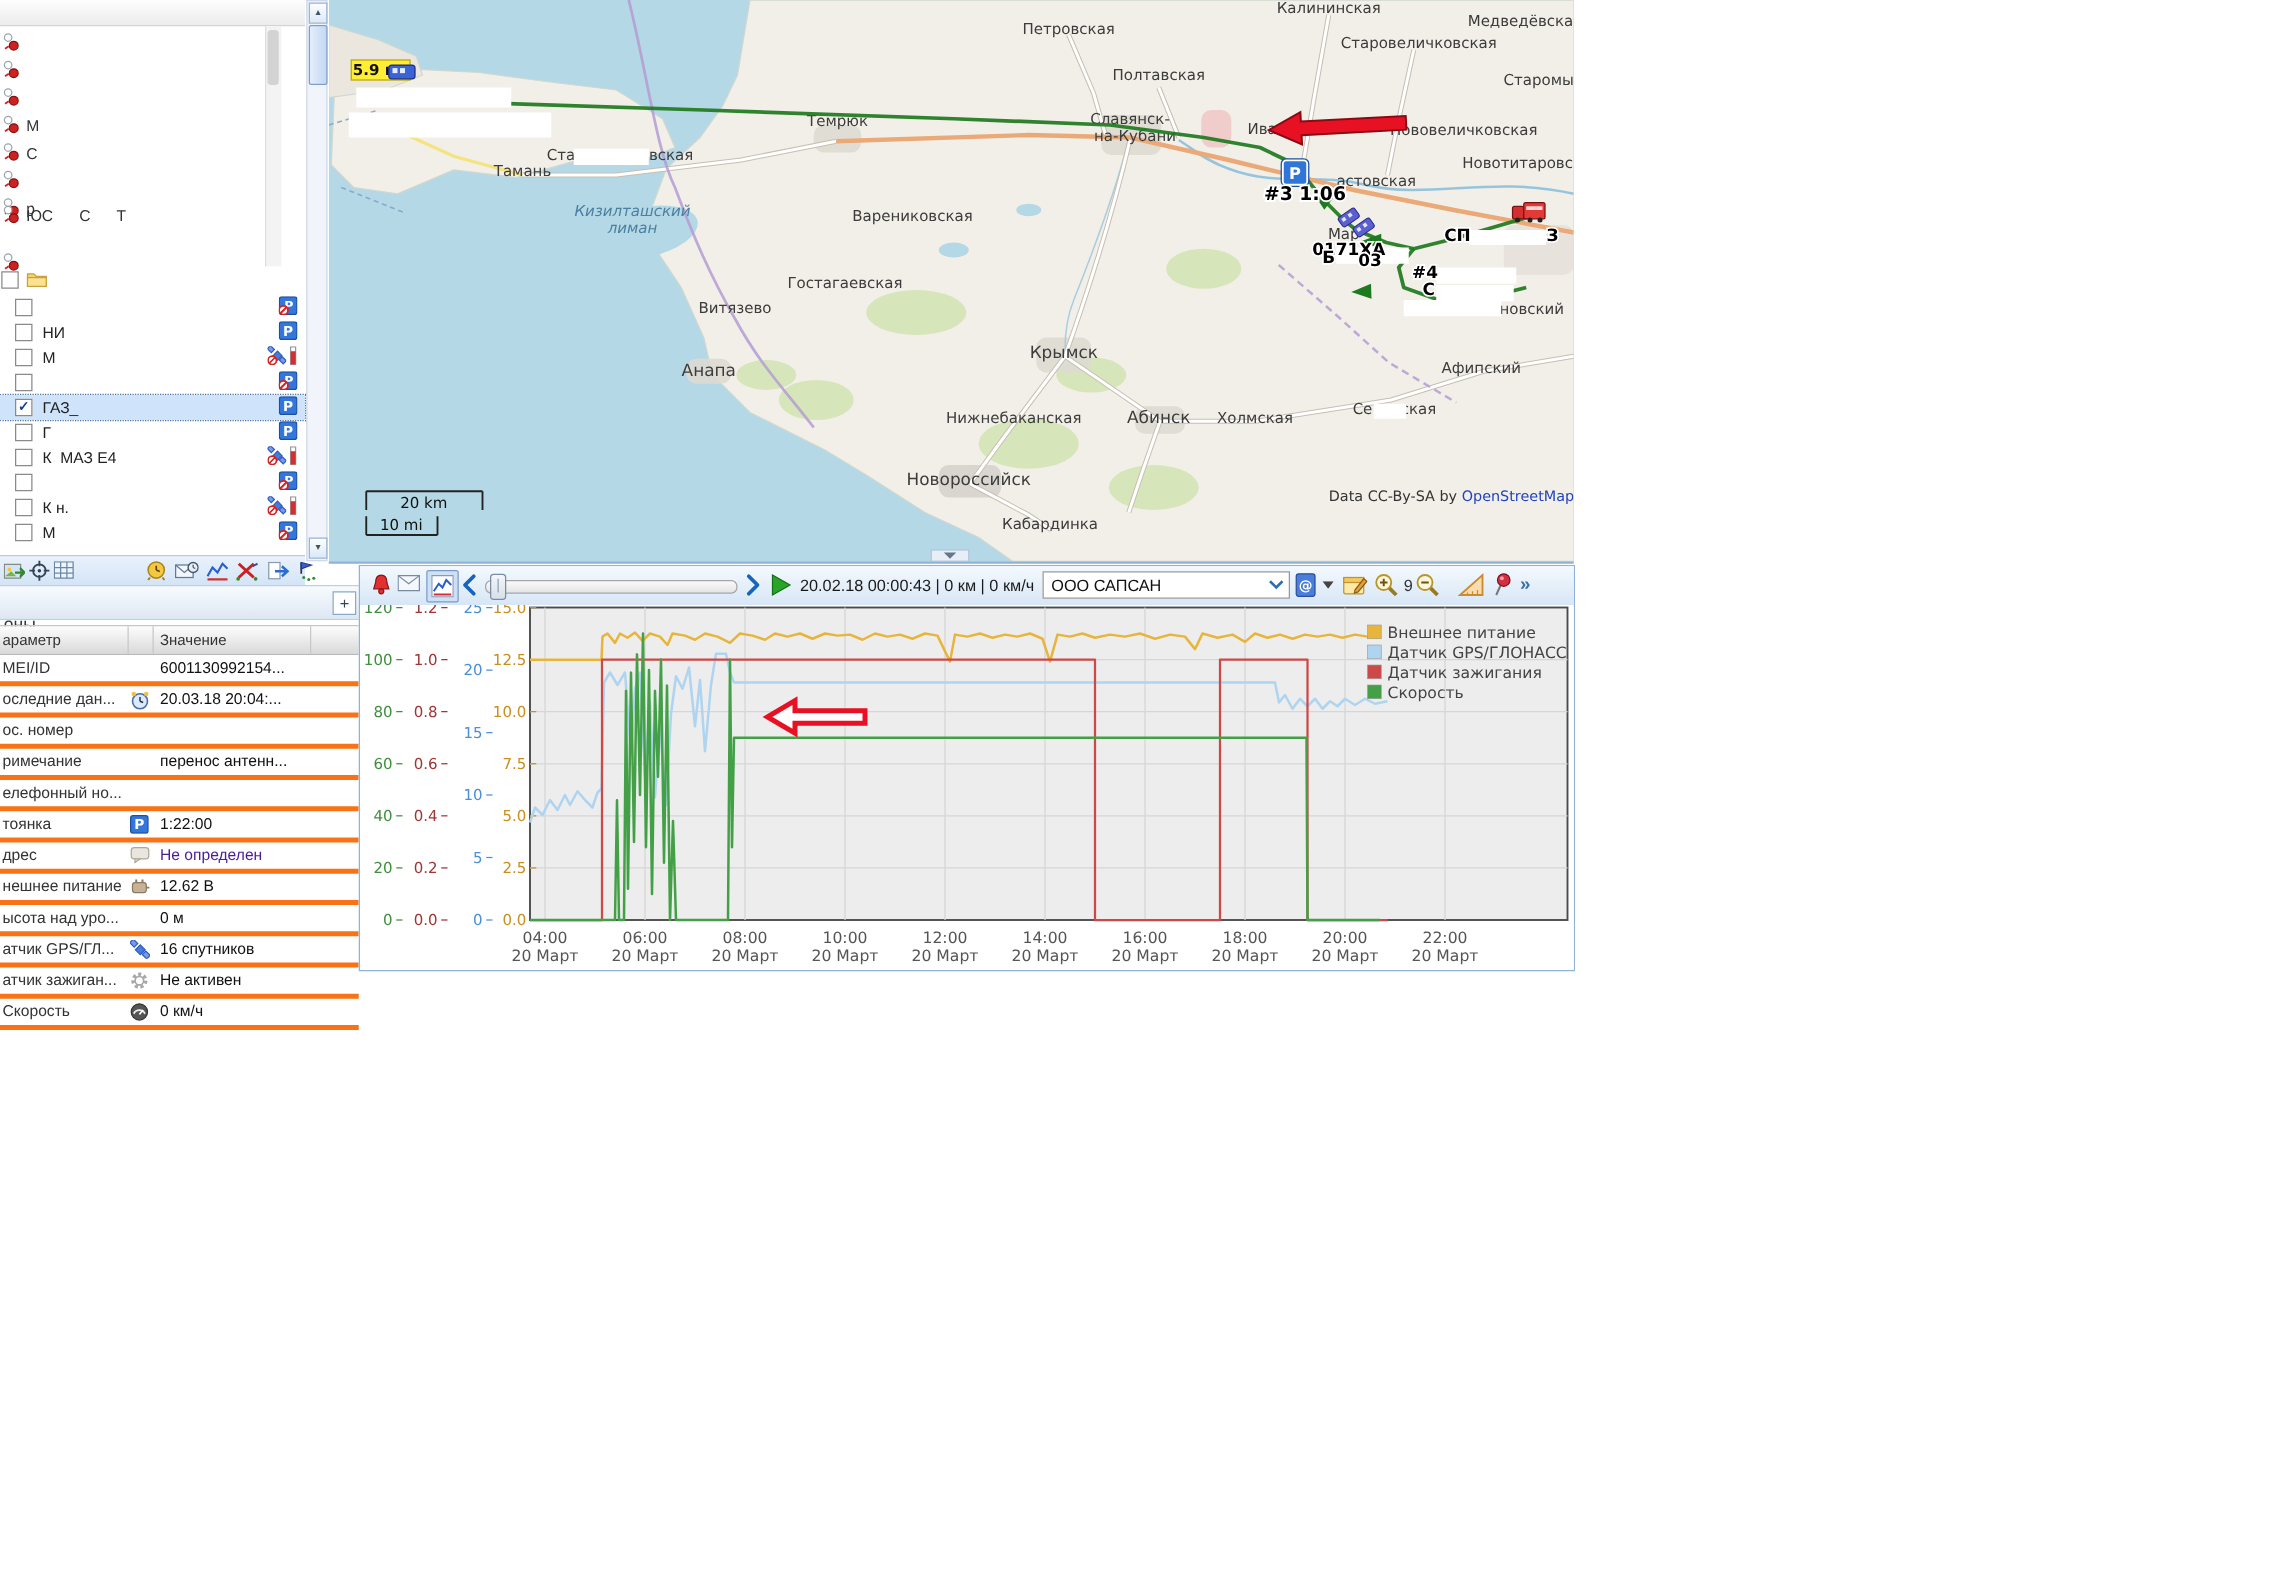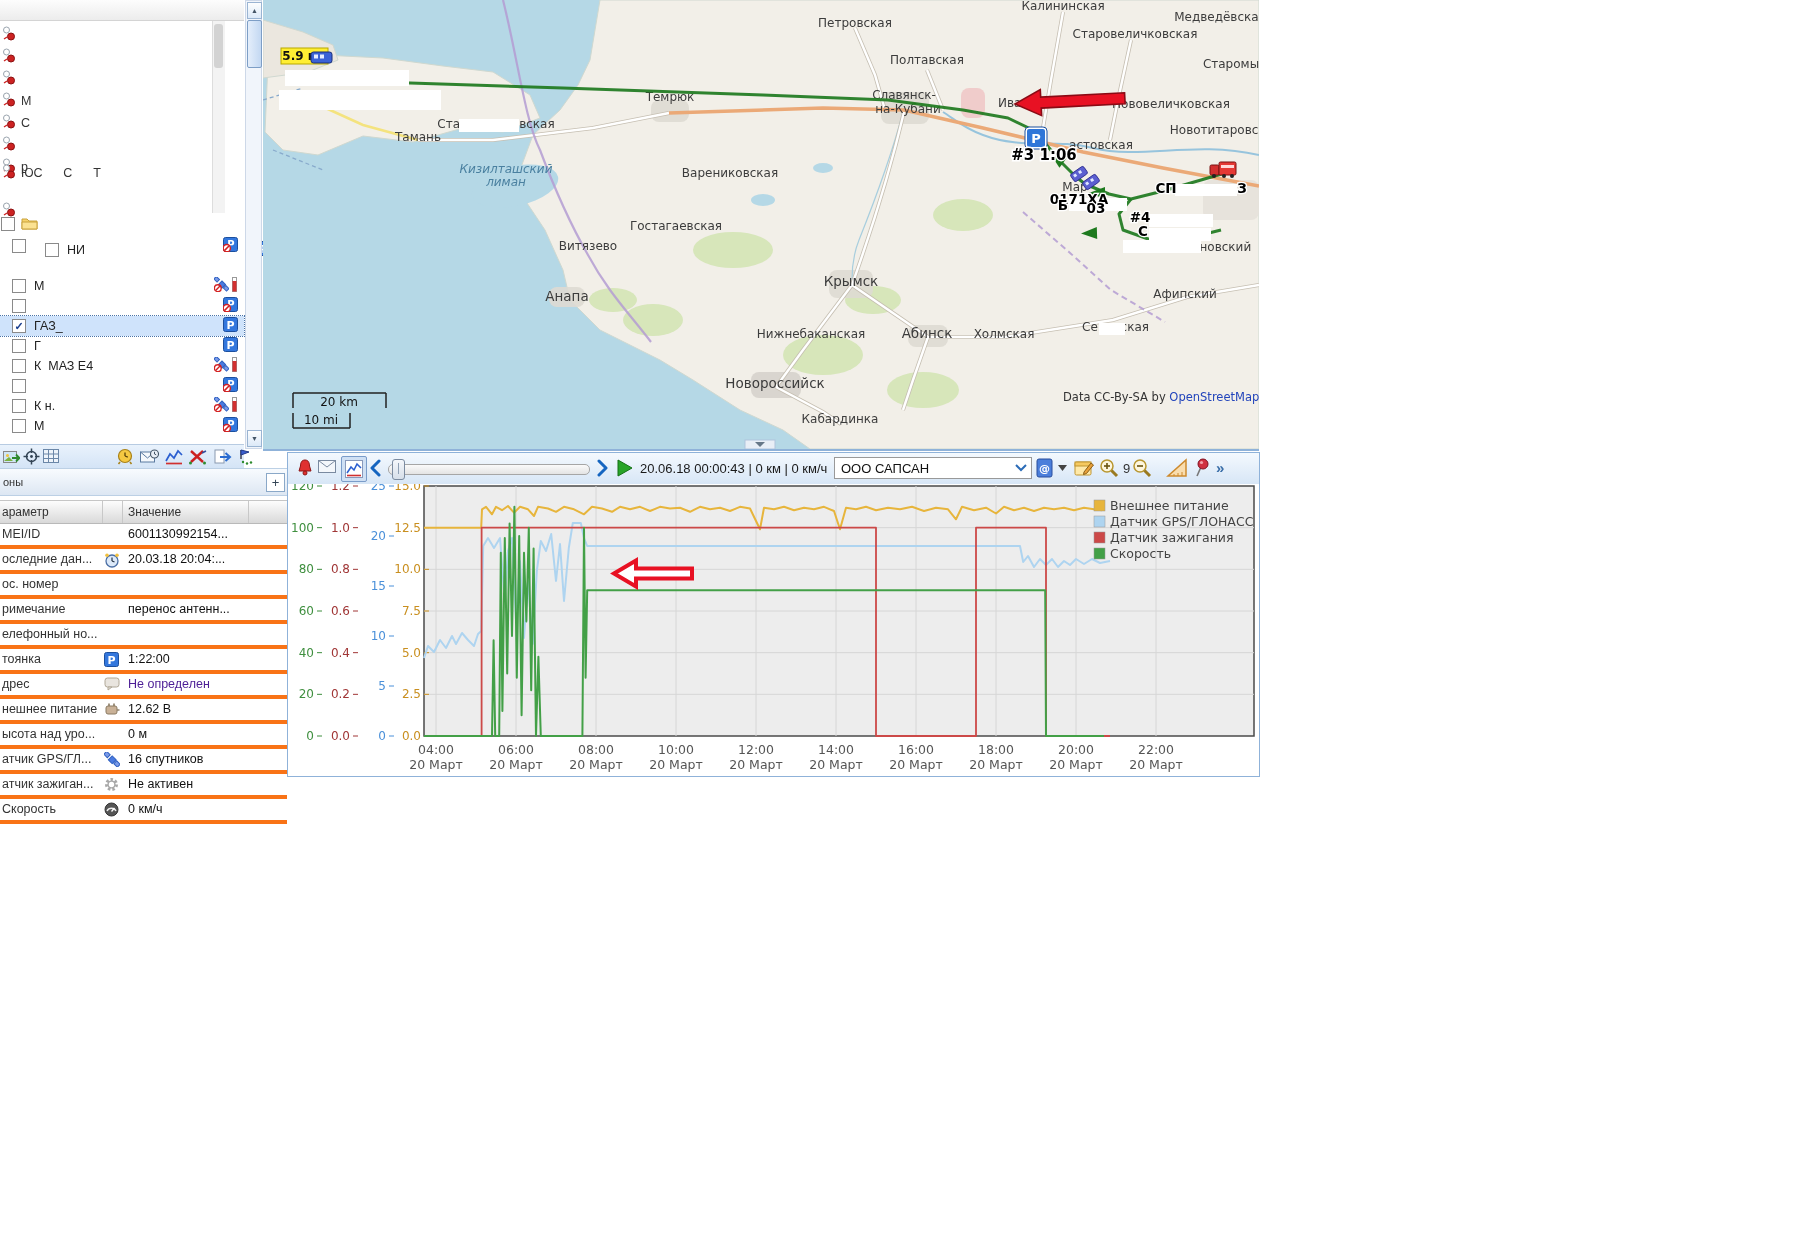--- a/index.html
+++ b/index.html
@@ -12,21 +12,21 @@
   .sb-vscroll .thumb{position:absolute;left:1px;top:3px;width:9px;height:44px;background:#d3d3d3;border-radius:3px;}
   .tree-row{position:absolute;left:0;width:210px;height:22px;display:flex;align-items:center;gap:5px;font-size:12.5px;color:#333;padding-left:2px;}
   .veh-row{position:absolute;left:0;width:244px;height:20px;display:flex;align-items:center;font-size:12.5px;color:#222;}
   .veh-row.sel{background:#cfe3fb;outline:1px dotted #4a74a8;}
   .cbx{width:12px;height:12px;background:#fff;border:1px solid #8a8a8a;margin-left:12px;flex:0 0 auto;display:flex;align-items:center;justify-content:center;font-size:11px;color:#1a3f8f;font-weight:bold;line-height:10px;}
   .veh-label{margin-left:8px;flex:1;white-space:pre;overflow:hidden;}
   .veh-icons{display:flex;align-items:center;gap:2px;margin-right:6px;}
   .sb-toolbar{left:0;top:444px;width:244px;height:23px;background:linear-gradient(#e9f2fc,#d4e4f6);border-top:1px solid #b7cbe2;display:flex;align-items:center;}
   .sb-toolbar .ticon{width:19px;height:18px;display:flex;align-items:center;justify-content:center;cursor:pointer;}
   .zones-bar{left:0;top:468px;width:287px;height:26px;background:linear-gradient(#f8fbfe,#dde7f3);border-top:1px solid #bcd0e5;border-bottom:1px solid #bcd0e5;}
-  .zones-label{position:absolute;left:3px;top:7px;font-size:11px;color:#333;}
+  .zones-label{position:absolute;left:3px;top:22px;font-size:14px;color:#333;}
   .zones-add{position:absolute;left:266px;top:4px;width:17px;height:17px;background:#fff;border:1px solid #8aa8c8;font-size:13px;color:#345;display:flex;align-items:center;justify-content:center;cursor:pointer;}
   
   #ptable{left:0;top:500px;width:287px;}
   .pt-head{position:relative;height:22px;background:linear-gradient(#fdfdfd,#d9d9d9);border-top:1px solid #c6c6c6;border-bottom:1px solid #b9b9b9;font-size:12px;color:#333;}
   .pt-head span{position:absolute;top:4px;}
   .pt-vline{position:absolute;top:0;width:1px;background:#c8c8c8;height:22px;}
   .pt-row{position:relative;height:21px;border-bottom:4px solid #f97316;font-size:12.5px;}
   .pt-name{position:absolute;left:2px;top:3px;color:#333;white-space:nowrap;}
   .pt-icon{position:absolute;left:104px;top:3px;width:16px;height:16px;}
   .pt-val{position:absolute;left:128px;top:3px;color:#111;white-space:nowrap;}
@@ -149,21 +149,21 @@
         <span class="veh-label"></span>
         <span class="veh-icons">
           <span><svg width="15" height="15">
               <rect x="0.5" y="0.5" width="14" height="14" rx="2" fill="#3377dd" stroke="#1c4f9e"></rect>
               <text x="8" y="11" text-anchor="middle" font-size="10" font-weight="bold" fill="#fff">P</text>
               <circle cx="3.8" cy="11.2" r="3.6" fill="#fff" stroke="#d42222" stroke-width="1.5"></circle>
               <line x1="1.4" y1="13.6" x2="6.2" y2="8.8" stroke="#d42222" stroke-width="1.5"></line>
             </svg></span>
         </span>
       </div>
-      <div class="veh-row" style="top: 240px; padding-left: 33px;">
+      <div class="veh-row" style="top: 256px;">
         <span class="cbx"></span>
         <span class="veh-label">НИ</span>
         <span class="veh-icons">
           <span><svg width="15" height="15">
               <rect x="0.5" y="0.5" width="14" height="14" rx="2" fill="#3377dd" stroke="#1c4f9e"></rect>
               <text x="7.5" y="11.5" text-anchor="middle" font-size="11" font-weight="bold" fill="#fff">P</text>
             </svg></span>
         </span>
       </div>
       <div class="veh-row" style="top: 276px;">
@@ -639,21 +639,21 @@
     <div class="tb" style="left:308px;top:6px">
       <svg width="14" height="18">
           <path d="M3,2 L10,9 L3,16" fill="none" stroke="#1565c0" stroke-width="3" stroke-linecap="round" stroke-linejoin="round"></path>
         </svg>
     </div>
     <div class="tb" style="left:328px;top:5px">
       <svg width="18" height="20">
           <polygon points="2,2 16,10 2,18" fill="#28a428" stroke="#157015"></polygon>
         </svg>
     </div>
-    <div class="tb status-text">20.06.18 00:00:43 | 0 км | 0 км/ч</div>
+    <div class="tb status-text">20.02.18 00:00:43 | 0 км | 0 км/ч</div>
     <div class="tb dropdown">
       <span class="val">ООО САПСАН</span>
       <span class="dbtn">
           <svg width="12" height="8">
             <polyline points="1,1 6,6 11,1" fill="none" stroke="#2b6cb8" stroke-width="2"></polyline>
           </svg>
         </span>
     </div>
     <div class="tb" style="left:748px;top:5px">
       <svg width="18" height="20">

